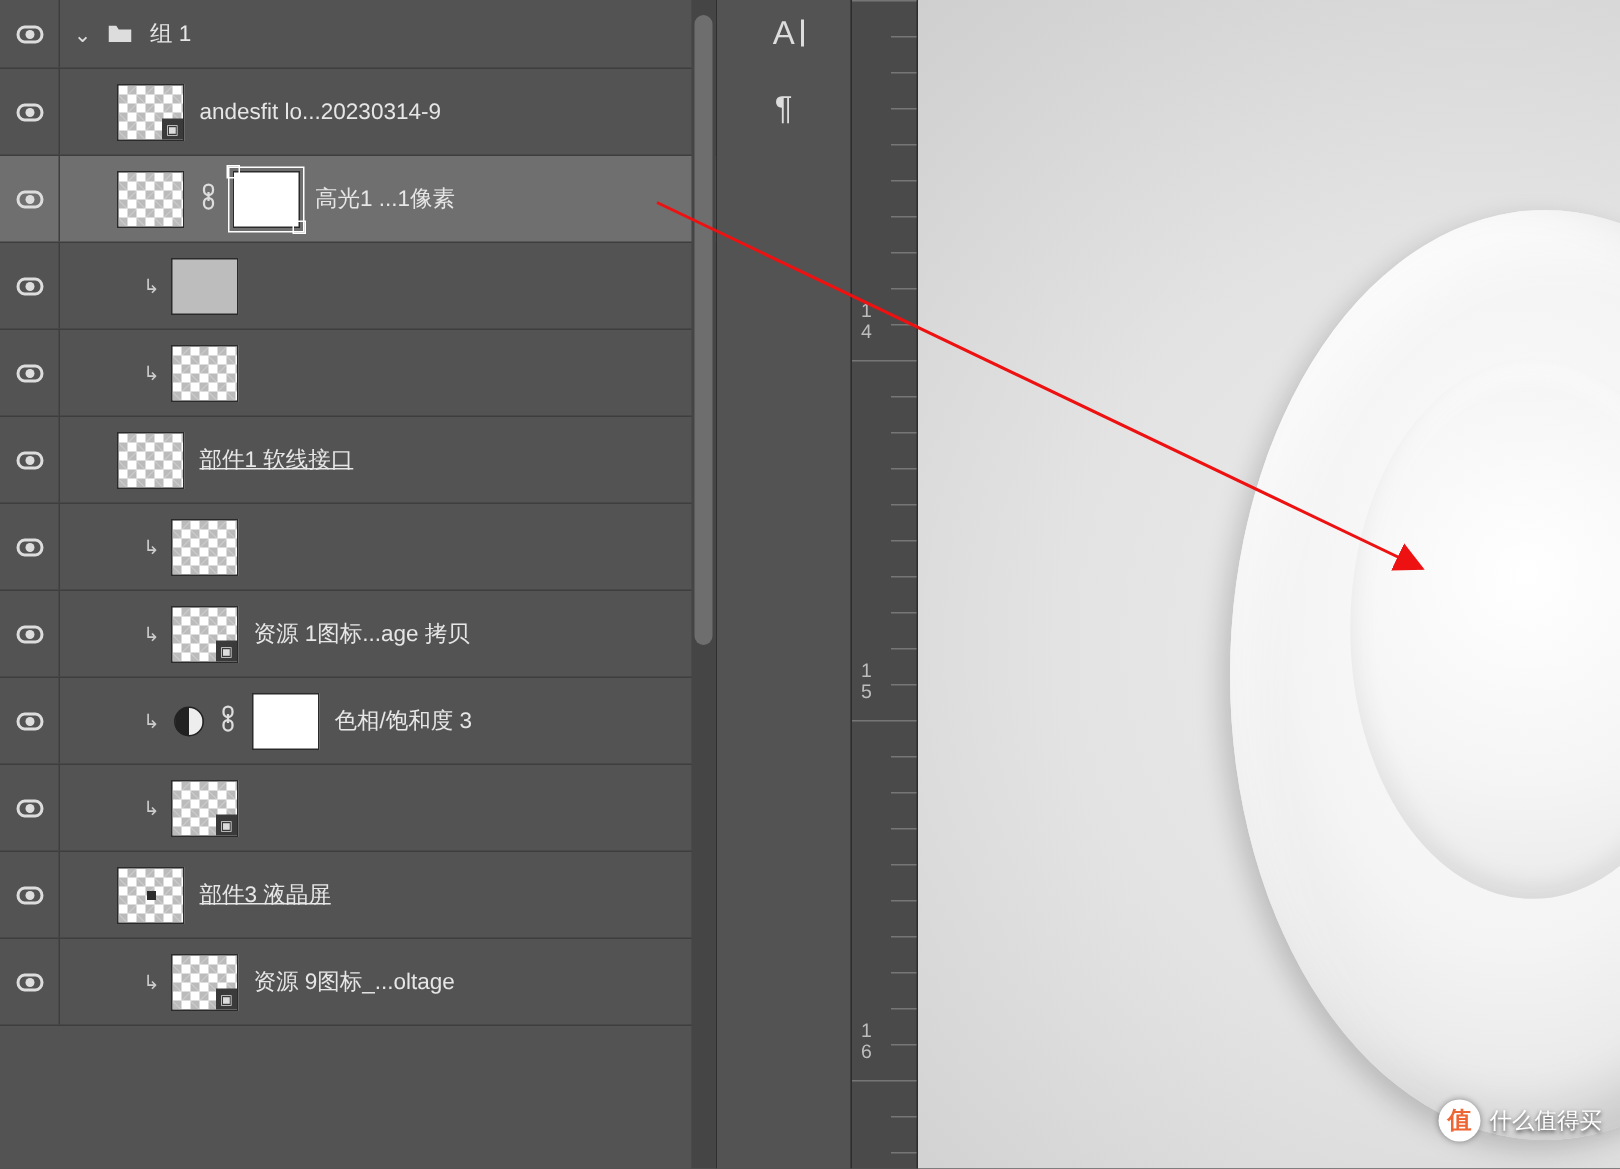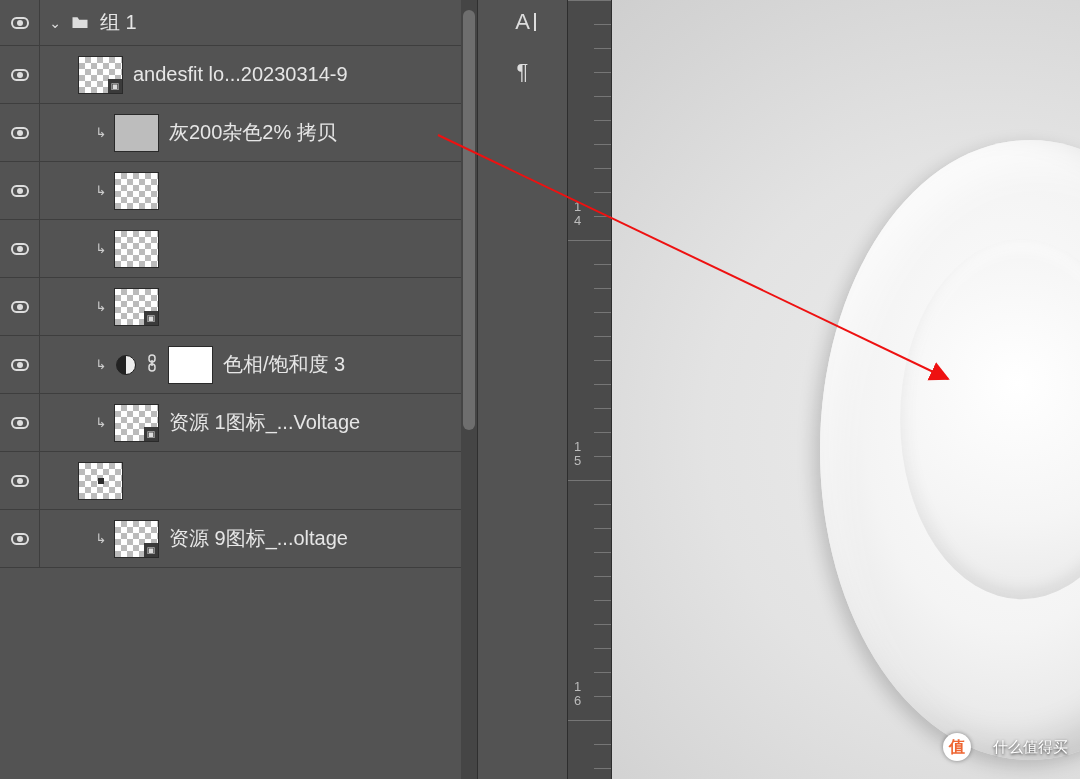--- a/index.html
+++ b/index.html
@@ -40,21 +40,21 @@
   .thumb.selbox::before,.thumb.selbox::after { content:""; position:absolute; width:7px; height:7px; border:1px solid #fff; background:transparent; }
   .thumb.selbox::before { left:-5px; top:-5px; }
   .thumb.selbox::after { right:-5px; bottom:-5px; }
 
   .link-icon { width:14px; text-align:center; color:#ddd; font-size:14px; margin:0 3px; }
 
   .adj { width:20px; height:20px; border-radius:50%; background:linear-gradient(90deg,#222 50%,#eee 50%); border:1px solid #222; margin:0 6px; flex-shrink:0; }
 
   .mask { width:45px; height:38px; background:#fff; border:1px solid #2a2a2a; margin:0 6px; flex-shrink:0; }
 
-  .name { flex:1; color:#e6e6e6; font-size:20px; white-space:nowrap; overflow:hidden; text-overflow:ellipsis; padding-left:4px; }
+  .name { flex:1; color:#e6e6e6; font-size:15px; white-space:nowrap; overflow:hidden; text-overflow:ellipsis; padding-left:4px; }
   .name.ul { text-decoration:underline; }
 
   .scrollbar { position:absolute; right:0; top:0; bottom:0; width:16px; background:#454545; }
   .scrollbar .thumb-bar { position:absolute; left:2px; right:2px; top:10px; height:420px; background:#6e6e6e; border-radius:6px; }
 
   
   .mid { width:135px; display:flex; }
   .char-col { width:90px; background:#535353; border-left:1px solid #2f2f2f; display:flex; flex-direction:column; align-items:center; padding-top:6px; gap:18px; }
   .char-col .glyph { width:48px; height:32px; display:flex; align-items:center; justify-content:center; border:1px solid transparent; color:#ddd; font-size:22px; }
   .char-col .glyph.cursor { position:relative; }
@@ -73,21 +73,21 @@
   .device-edge { position:absolute; right:-320px; top:-140px; width:900px; height:900px; border-radius:50%;}
   .button-dish { position:absolute; right:-160px; top:140px; width:420px; height:620px; border-radius:50%; background:radial-gradient(ellipse at 45% 42%, #fdfdfd 0%, #f4f4f4 45%, #e5e5e5 72%, #d3d3d3 100%); box-shadow: -22px -16px 34px rgba(0,0,0,.12) inset, 10px 26px 40px rgba(255,255,255,.75) inset, -6px 6px 18px rgba(0,0,0,.18);}
   .button-inner { position:absolute; left:48%; top:45%; width:58%; height:58%; transform:translate(-50%,-50%); border-radius:50%; background:radial-gradient(circle at 48% 40%, #fff 0%, #f5f5f5 55%, #e6e6e6 100%); box-shadow: 0 -6px 18px rgba(0,0,0,.10) inset, 0 8px 18px rgba(255,255,255,.85) inset; }
 
   
   .arrow-svg { position:absolute; left:0; top:0; pointer-events:none; }
 
   
   .wm { position:absolute; right:12px; bottom:18px; display:flex; align-items:center; gap:6px; }
   .wm .badge { width:28px; height:28px; border-radius:50%; background:#fff; color:#e63; font-weight:bold; font-size:16px; display:flex; align-items:center; justify-content:center; box-shadow:0 0 4px rgba(0,0,0,.4); }
-  .wm .txt { color:#fff; font-size:15px; text-shadow:0 1px 3px rgba(0,0,0,.8); font-weight:500;margin-left:16px; }
+  .wm .txt { color:#fff; font-size:15px; text-shadow:0 1px 3px rgba(0,0,0,.8); font-weight:500; }
 </style>
 </head>
 <body>
 
 <div class="app">
 
   <div class="layers-panel">
     <div class="layer-list">
 
       <div class="row group">
@@ -107,54 +107,76 @@
           <div class="row">
             <div class="vis">
               <div class="eye"></div>
             </div>
             <span class="indent" style="width: 34px;"></span>
             <div class="thumb checker">
               <div class="so-badge">▣</div>
             </div>
             <span class="name">andesfit lo...20230314-9</span>
           </div>
+          <div class="row selected">
+            <div class="vis">
+              <div class="eye"></div>
+            </div>
+            <span class="indent" style="width: 34px;"></span>
+            <div class="thumb checker"></div>
+            <span class="link-icon"><svg width="12" height="18" viewBox="0 0 12 18">
+                <rect x="3" y="1" width="6" height="7" rx="3" fill="none" stroke="#ddd" stroke-width="1.5"></rect>
+                <rect x="3" y="10" width="6" height="7" rx="3" fill="none" stroke="#ddd" stroke-width="1.5"></rect>
+                <line x1="6" y1="6" x2="6" y2="12" stroke="#ddd" stroke-width="1.5"></line>
+              </svg></span>
+            <div class="thumb mask selbox"></div>
+            <span class="name">高光1 ...1像素</span>
+          </div>
           <div class="row">
             <div class="vis">
               <div class="eye"></div>
             </div>
             <span class="indent" style="width: 58px;"></span>
             <span class="clip-icon">↳</span>
             <div class="thumb grey"></div>
-            <span class="name">灰200杂色2% 拷贝</span>
           </div>
           <div class="row">
             <div class="vis">
               <div class="eye"></div>
             </div>
             <span class="indent" style="width: 58px;"></span>
             <span class="clip-icon">↳</span>
             <div class="thumb checker"></div>
           </div>
           <div class="row">
             <div class="vis">
               <div class="eye"></div>
             </div>
-            <span class="indent" style="width: 58px;"></span>
-            <span class="clip-icon">↳</span>
+            <span class="indent" style="width: 34px;"></span>
             <div class="thumb checker"></div>
+            <span class="name ul">部件1 软线接口</span>
+          </div>
+          <div class="row">
+            <div class="vis">
+              <div class="eye"></div>
+            </div>
+            <span class="indent" style="width: 58px;"></span>
+            <span class="clip-icon">↳</span>
+            <div class="thumb checker"></div>
           </div>
           <div class="row">
             <div class="vis">
               <div class="eye"></div>
             </div>
             <span class="indent" style="width: 58px;"></span>
             <span class="clip-icon">↳</span>
             <div class="thumb checker">
               <div class="so-badge">▣</div>
             </div>
+            <span class="name">资源 1图标...age 拷贝</span>
           </div>
           <div class="row">
             <div class="vis">
               <div class="eye"></div>
             </div>
             <span class="indent" style="width: 58px;"></span>
             <span class="clip-icon">↳</span>
             <div class="adj"></div>
             <span class="link-icon"><svg width="12" height="18" viewBox="0 0 12 18">
                 <rect x="3" y="1" width="6" height="7" rx="3" fill="none" stroke="#ddd" stroke-width="1.5"></rect>
@@ -166,30 +188,30 @@
           </div>
           <div class="row">
             <div class="vis">
               <div class="eye"></div>
             </div>
             <span class="indent" style="width: 58px;"></span>
             <span class="clip-icon">↳</span>
             <div class="thumb checker">
               <div class="so-badge">▣</div>
             </div>
-            <span class="name">资源 1图标_...Voltage</span>
           </div>
           <div class="row">
             <div class="vis">
               <div class="eye"></div>
             </div>
             <span class="indent" style="width: 34px;"></span>
             <div class="thumb checker">
               <div class="dot"></div>
             </div>
+            <span class="name ul">部件3 液晶屏</span>
           </div>
           <div class="row">
             <div class="vis">
               <div class="eye"></div>
             </div>
             <span class="indent" style="width: 58px;"></span>
             <span class="clip-icon">↳</span>
             <div class="thumb checker">
               <div class="so-badge">▣</div>
             </div>

